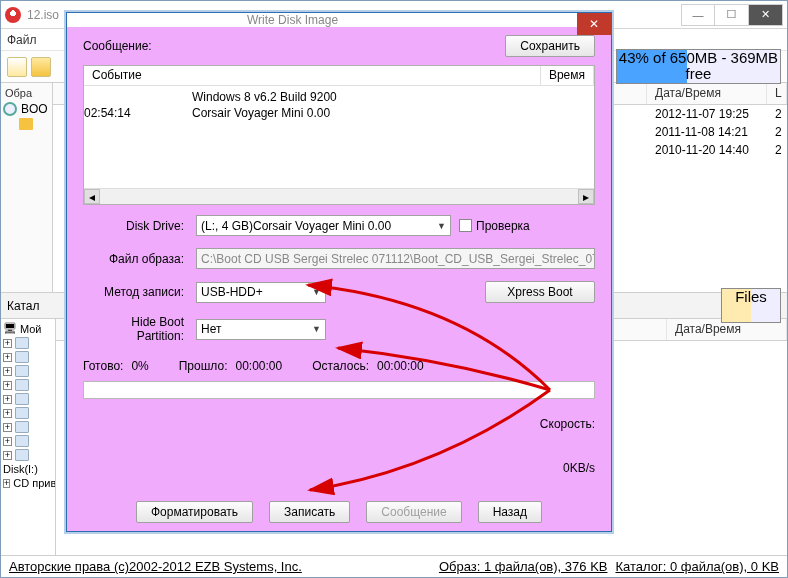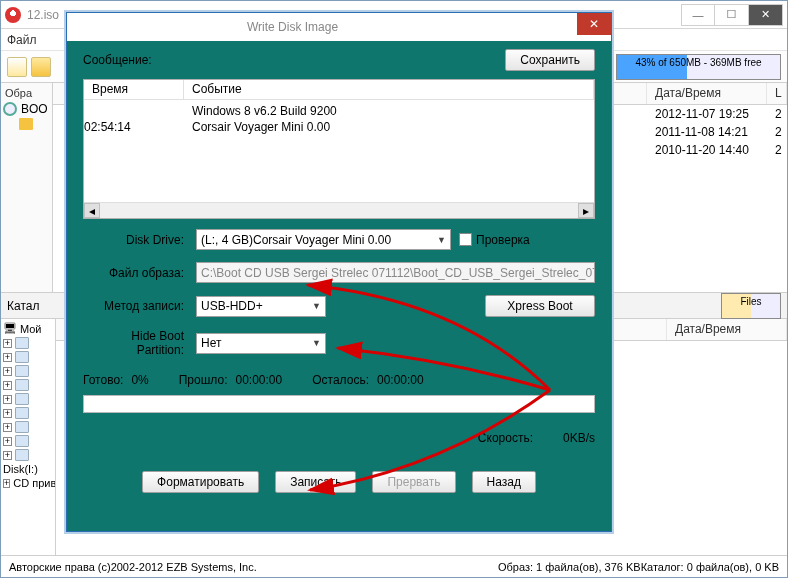--- a/index.html
+++ b/index.html
@@ -61,24 +61,24 @@
     display: flex;
     align-items: center;
     padding: 0 6px;
     gap: 4px;
     background: #fdfdfd;
   }
   .tb-icon { width: 20px; height: 20px; border: 1px solid #d0c080; background: linear-gradient(#fff,#ffe9a0); border-radius: 2px; }
   .tb-icon.folder { background: linear-gradient(#ffe9a0,#f5c340); }
   .progress-cell {
     margin-left: auto;
-    width: 165px; height: 26px;
+    width: 165px; height: 35px;
     border: 1px solid #8a8a8a;
     position: relative;
-    font-size: 10px;
+    font-size: 15px;
     background: #eef;
   }
   .progress-cell .bar { position: absolute; top:0; left:0; bottom:0; width: 43%; background: #4aa3ff; }
   .progress-cell .txt { position: absolute; inset: 0; text-align: center; line-height: 16px; z-index: 1; }
   .hsplit {
     flex: 0 0 210px;
     display: flex;
     border-bottom: 1px solid #cfcfcf;
     min-height: 0;
     overflow: hidden;
@@ -126,35 +126,36 @@
   .lower-tree .node { display: flex; align-items: center; gap: 3px; padding: 1px 2px; font-size: 11px; }
   .plus { display: inline-block; width: 9px; height: 9px; border: 1px solid #888; text-align: center; line-height: 7px; font-size: 9px; }
   .drive-icon { width: 14px; height: 12px; background: #d5e5f5; border: 1px solid #9ab; border-radius: 1px; }
   .lower-list { flex: 1; background: #fff; display: flex; flex-direction: column; }
   .statusbar {
     height: 22px;
     border-top: 1px solid #cfcfcf;
     display: flex;
     align-items: center;
     padding: 0 8px;
-    font-size: 11px;
-    gap: 0;
+    font-size: 13px;
+    gap: 8px;
+    text-decoration: underline;
   }
   .statusbar > div:first-child { flex: 1; }
 
   
   .dialog {
     position: absolute;
     left: 66px;
     top: 12px;
     width: 546px;
     height: 520px;
     border: 1px solid #2b6fb2;
     box-shadow: 0 0 0 2px #b5cfe9;
-    background: #0f766e;
+    background: #f0abfc;
     display: flex;
     flex-direction: column;
     z-index: 10;
   }
   .dialog-titlebar {
     height: 28px;
     background: #fff;
     display: flex;
     align-items: center;
     padding-left: 180px;
@@ -209,21 +210,21 @@
     align-items: center;
     font-size: 12px;
   }
   .select { justify-content: space-between; }
   .select .caret { font-size: 9px; color: #444; }
   .text-ro { background: #f5f5f5; color: #888; flex: 1; white-space: nowrap; overflow: hidden; }
   .checkbox { display: inline-flex; align-items: center; gap: 4px; }
   .checkbox .box { width: 13px; height: 13px; border: 1px solid #888; background: #fff; }
   .progress-row { display: flex; gap: 30px; margin-top: 6px; }
   .progress-row .pcell { display: flex; gap: 8px; }
-  .speed-row { text-align: right; margin-top: 10px; display: flex; justify-content: flex-end; gap: 30px; }
+  .speed-row { text-align: right; margin-top: 10px; display: flex; justify-content: flex-end; gap: 30px; flex-direction: column; }
   .btn-row { display: flex; gap: 16px; margin-top: 18px; justify-content: center; }
 
   
   svg.arrows {
     position: absolute;
     inset: 0;
     pointer-events: none;
     z-index: 20;
   }
 </style>
@@ -367,22 +368,22 @@
     <span>Write Disk Image</span>
     <div class="dialog-close">✕</div>
   </div>
   <div class="dialog-body">
     <div class="msg-row">
       <span class="lbl">Сообщение:</span>
       <button class="btn">Сохранить</button>
     </div>
     <div class="log-box">
       <div class="log-headers">
+        <div class="hcol" style="flex:1;">Событие</div>
         <div class="hcol">Время</div>
-        <div class="hcol" style="flex:1;">Событие</div>
       </div>
       <div class="log-rows">
         <div class="log-row">
           <div class="c1"></div>
           <div class="c2">Windows 8 v6.2 Build 9200</div>
         </div>
         <div class="log-row">
           <div class="c1">02:54:14</div>
           <div class="c2">Corsair Voyager Mini   0.00</div>
         </div>
@@ -447,21 +448,21 @@
     <div style="height:18px; border:1px solid #b8b8b8; background:#fff;"></div>
 
     <div class="speed-row">
       <span>Скорость:</span>
       <span>0KB/s</span>
     </div>
 
     <div class="btn-row">
       <button class="btn">Форматировать</button>
       <button class="btn">Записать</button>
-      <button class="btn disabled">Прервать</button>
+      <button class="btn disabled">Сообщение</button>
       <button class="btn">Назад</button>
     </div>
   </div>
 </div>
 
 <svg class="arrows" viewBox="0 0 788 578">
   <defs>
     <marker id="ah" markerWidth="10" markerHeight="10" refX="8" refY="3" orient="auto">
       <path d="M0,0 L9,3 L0,6 Z" fill="#d60000"></path>
     </marker>

